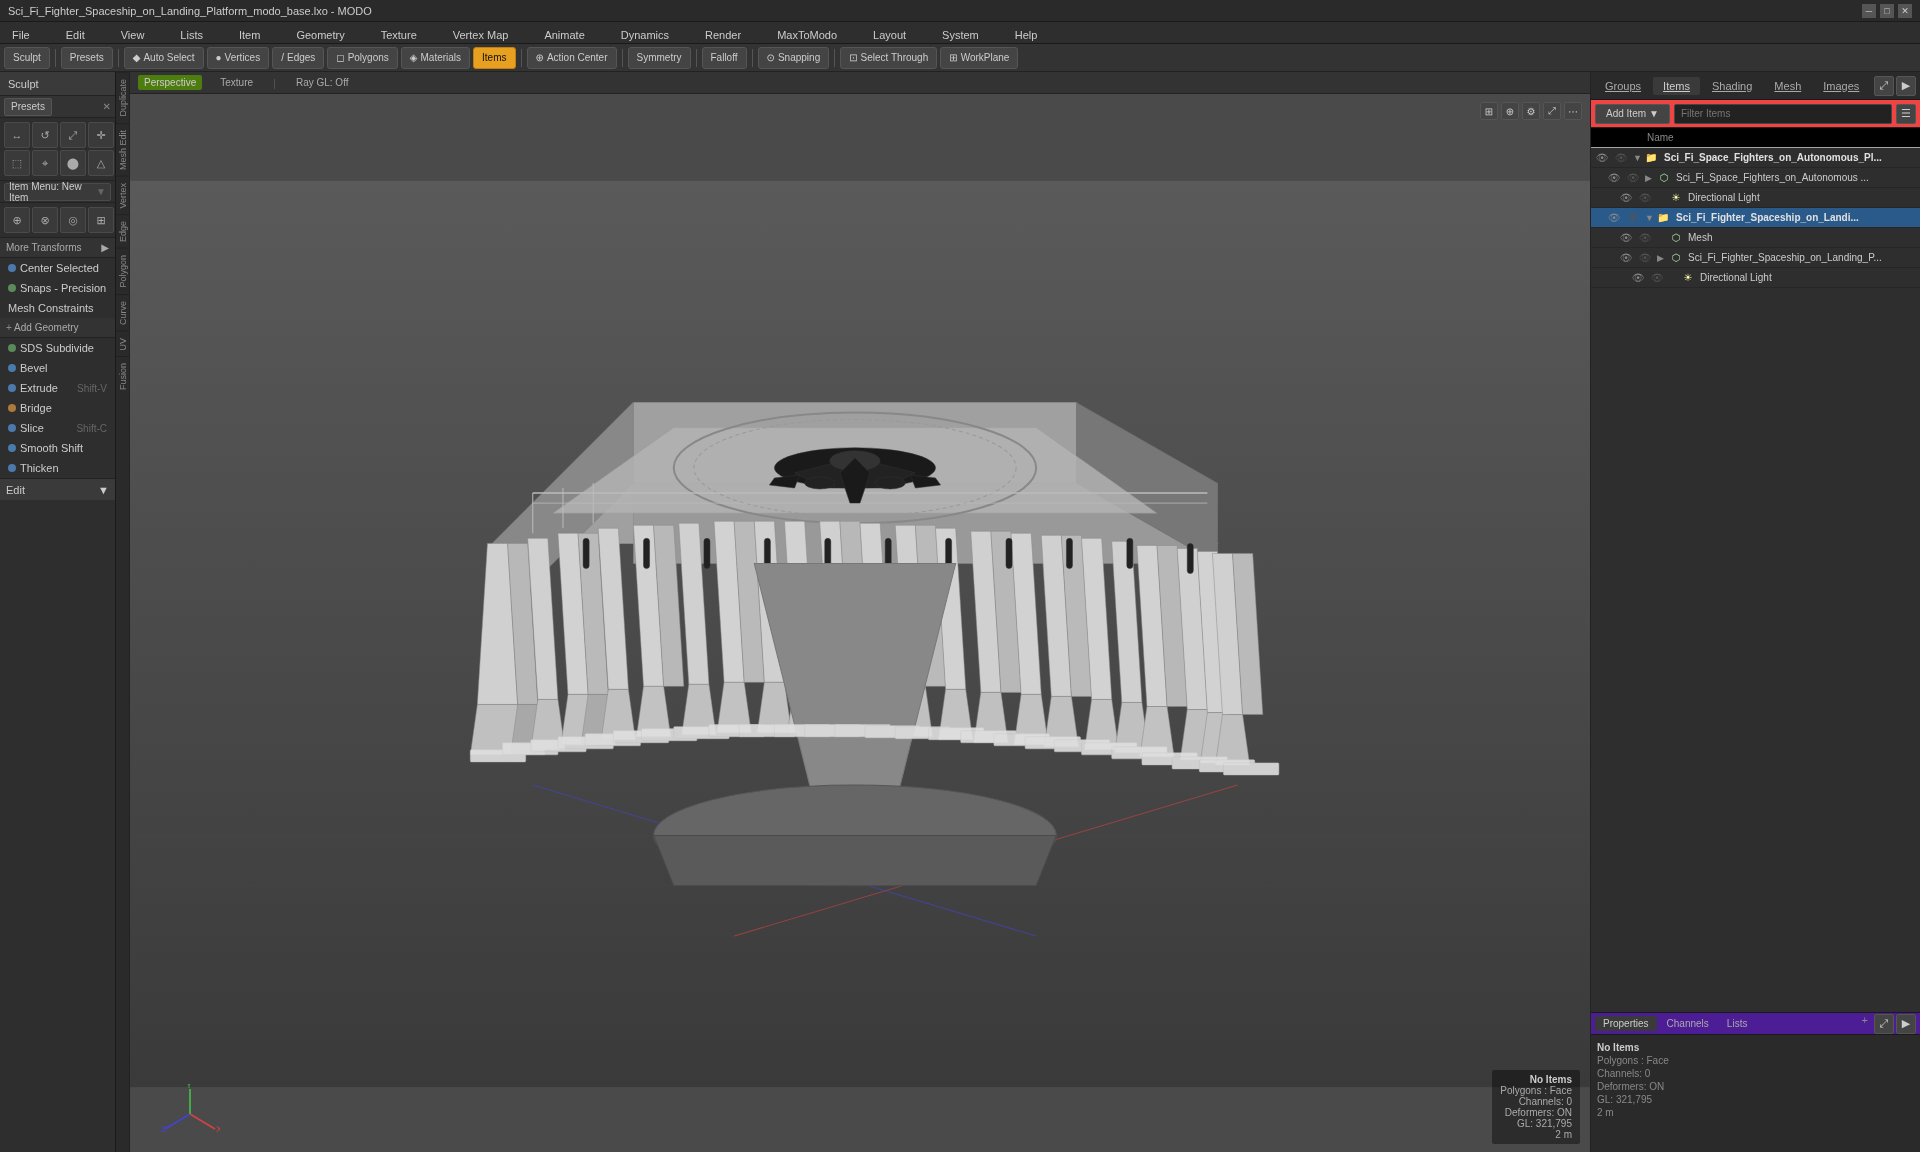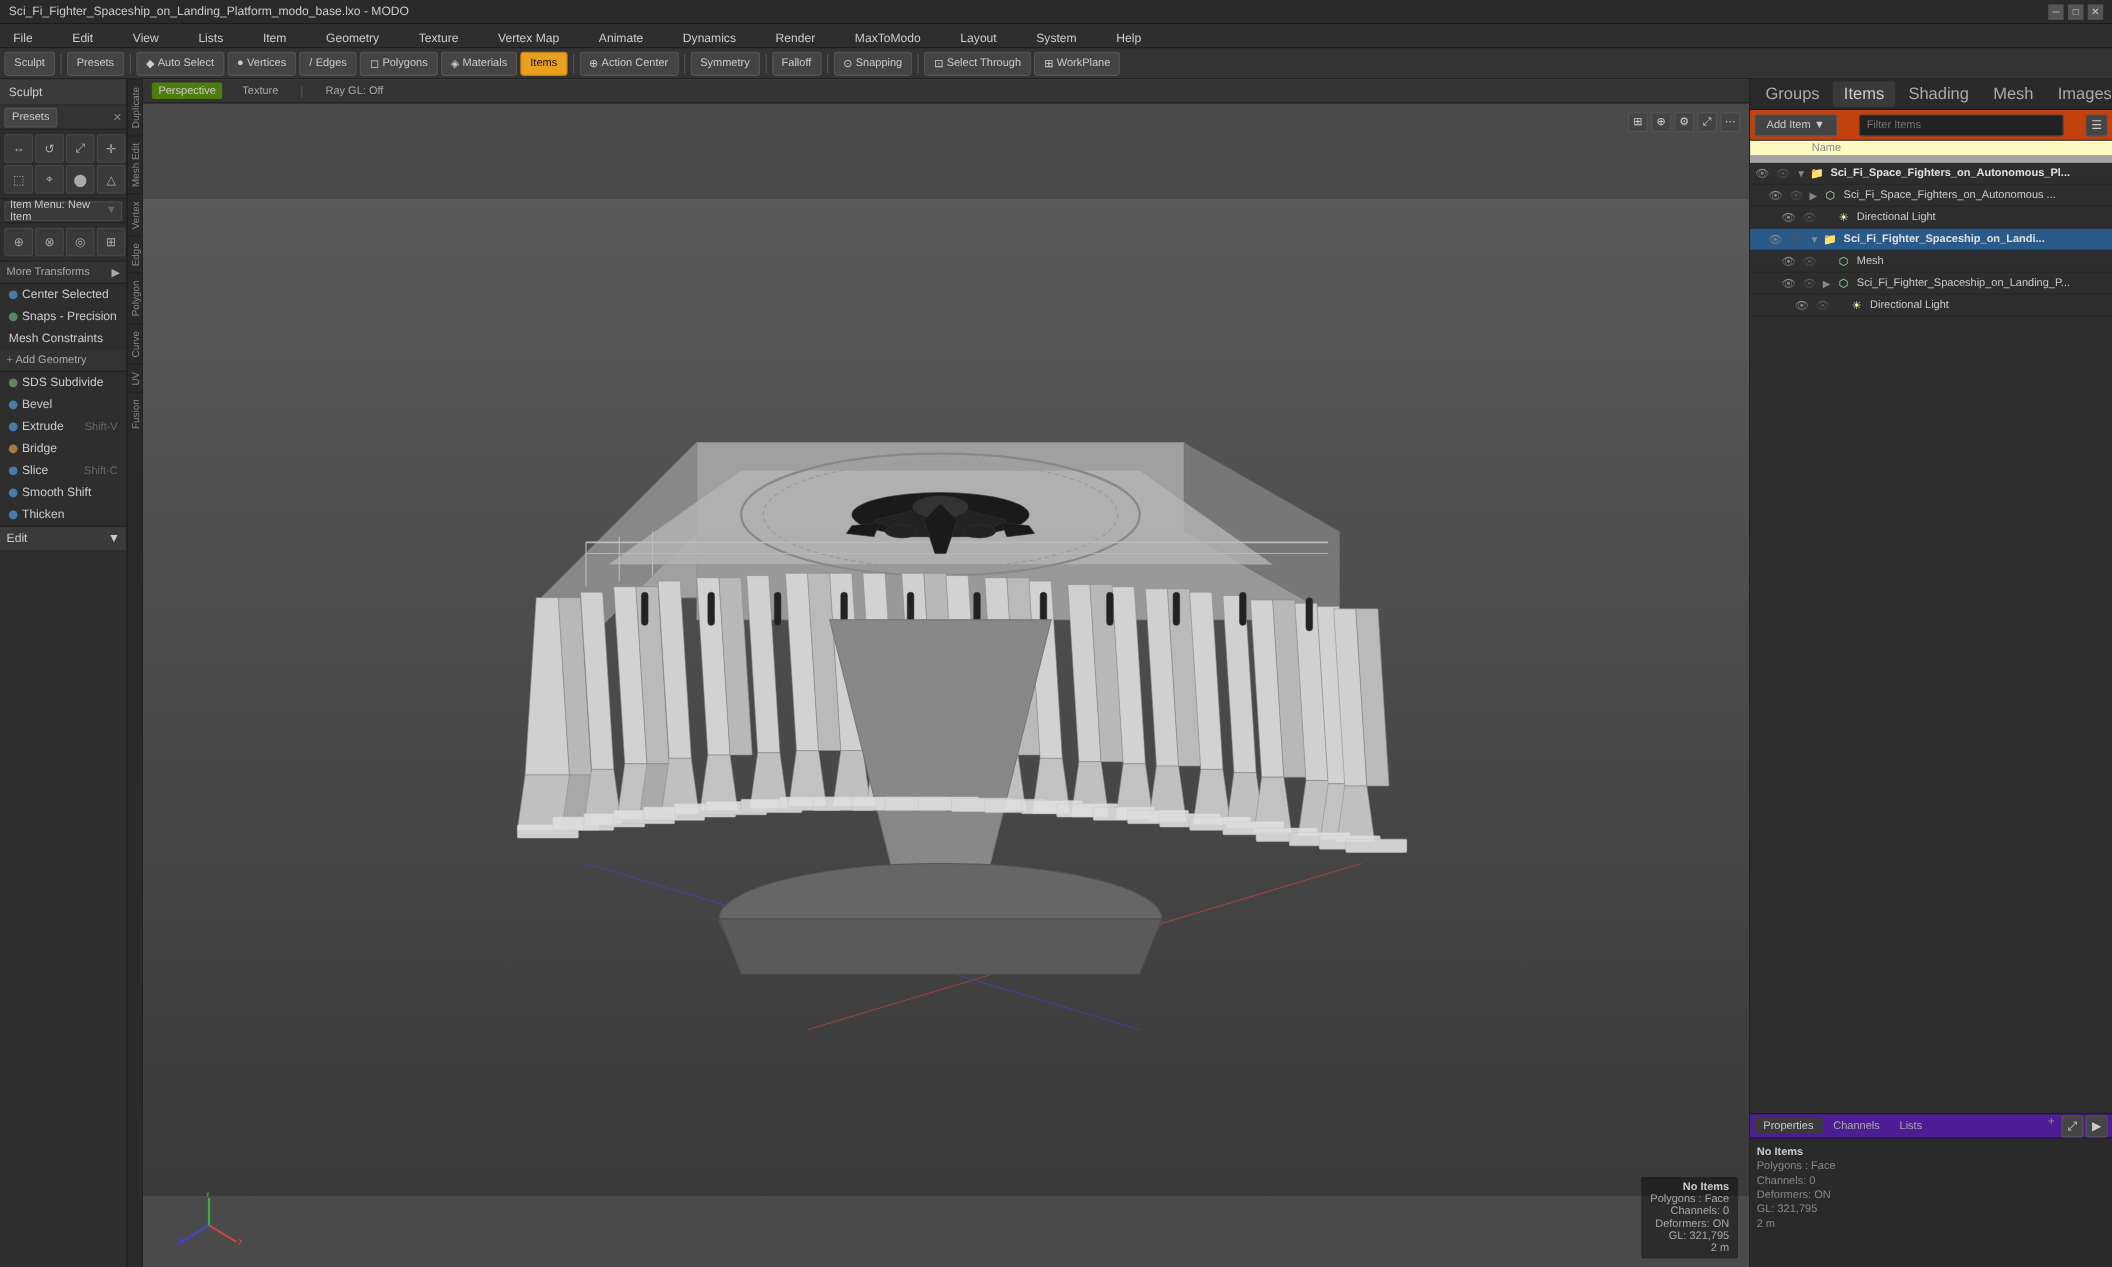--- a/index.html
+++ b/index.html
@@ -355,37 +355,38 @@
       height: 28px;
       background: #2a2a2a;
       display: flex;
       align-items: center;
       padding: 0 4px;
       border-bottom: 1px solid #1a1a1a;
       gap: 2px;
     }
     .right-panel-tab {
       padding: 3px 10px;
-      font-size: 15px;
+      font-size: 11px;
       color: #aaa;
       cursor: pointer;
       border-radius: 2px;
+      text-decoration: underline;
     }
     .right-panel-tab.active {
       color: #ccc;
       background: #3a3a3a;
     }
 
     #items-toolbar {
       height: 28px;
-      background: #c2410c;
+      background: #ef4444;
       display: flex;
       align-items: center;
       padding: 0 4px;
-      gap: 20px;
+      gap: 4px;
       border-bottom: 1px solid #222;
     }
 
     .items-ctrl-btn {
       width: 20px;
       height: 20px;
       background: #444;
       border: 1px solid #555;
       border-radius: 2px;
       display: flex;
@@ -416,25 +417,25 @@
       background: #222;
       border: 1px solid #444;
       border-radius: 2px;
       color: #ccc;
       font-size: 10px;
       padding: 0 6px;
     }
 
     #items-header-row {
       height: 20px;
-      background: #fef9c3;
+      background: #000000;
       display: flex;
       align-items: center;
       padding: 0 6px;
-      border-bottom: 7px solid #a3a3a3;
+      border-bottom: 1px solid #a3a3a3;
     }
     .items-col-header {
       font-size: 10px;
       color: #888;
     }
 
     #items-tree {
       flex: 1;
       overflow-y: auto;
       background: #2e2e2e;

